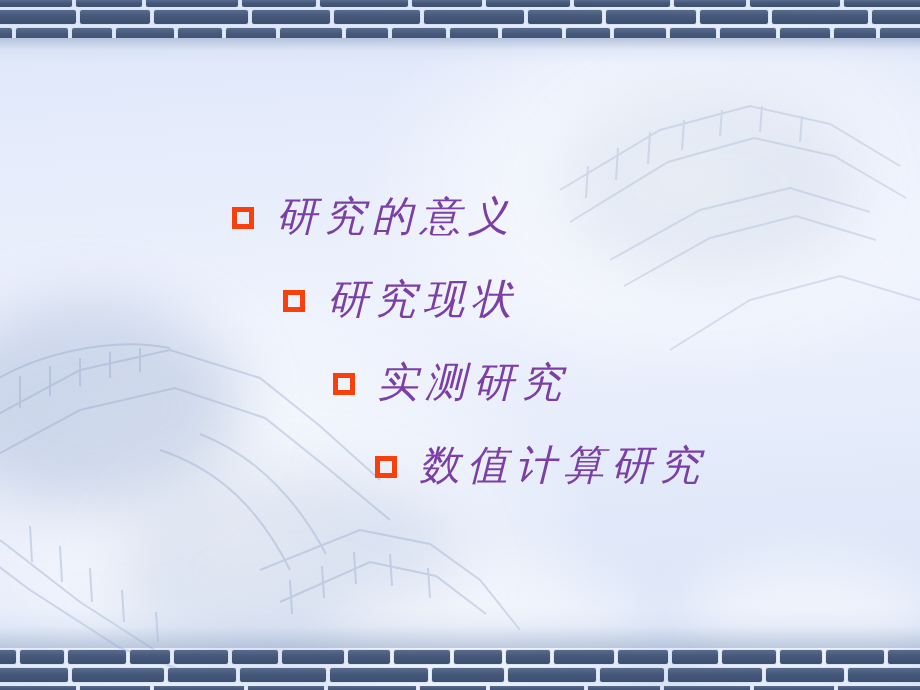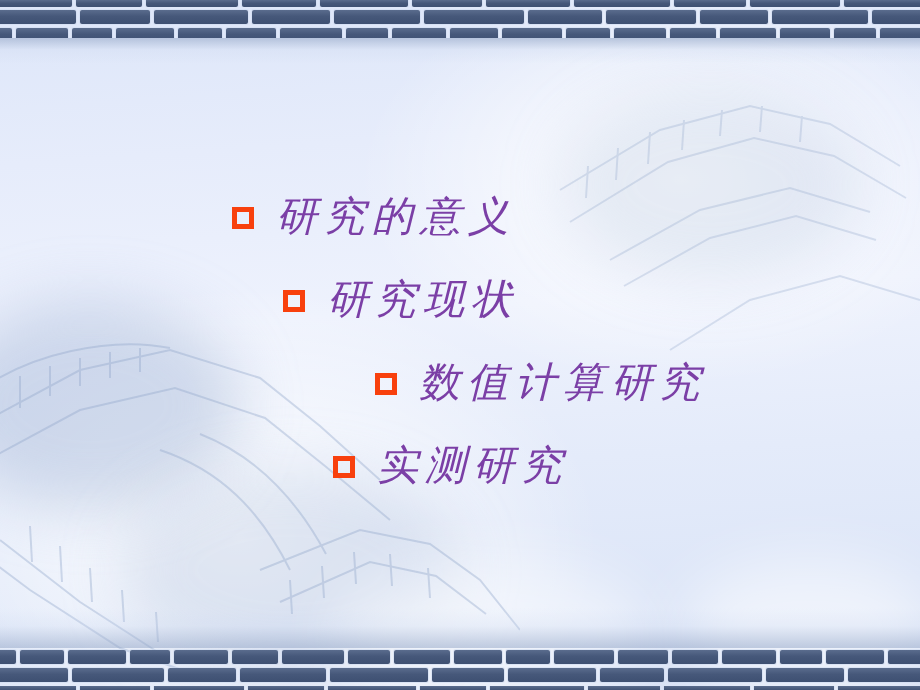--- a/index.html
+++ b/index.html
@@ -307,25 +307,25 @@
     <div class="bullet-row" style="padding-left: 232px;">
       <span class="bullet-mark"></span>
       <span class="bullet-text">研究的意义</span>
     </div>
 
     <div class="bullet-row" style="padding-left: 283px;">
       <span class="bullet-mark"></span>
       <span class="bullet-text">研究现状</span>
     </div>
 
+    <div class="bullet-row" style="padding-left: 333px;">
+      <span class="bullet-mark"></span>
+      <span class="bullet-text">实测研究</span>
+    </div>
+
     <div class="bullet-row" style="padding-left: 375px;">
       <span class="bullet-mark"></span>
       <span class="bullet-text">数值计算研究</span>
     </div>
 
-    <div class="bullet-row" style="padding-left: 333px;">
-      <span class="bullet-mark"></span>
-      <span class="bullet-text">实测研究</span>
-    </div>
-
   </div>
 
 </div>
 
 </body></html>

